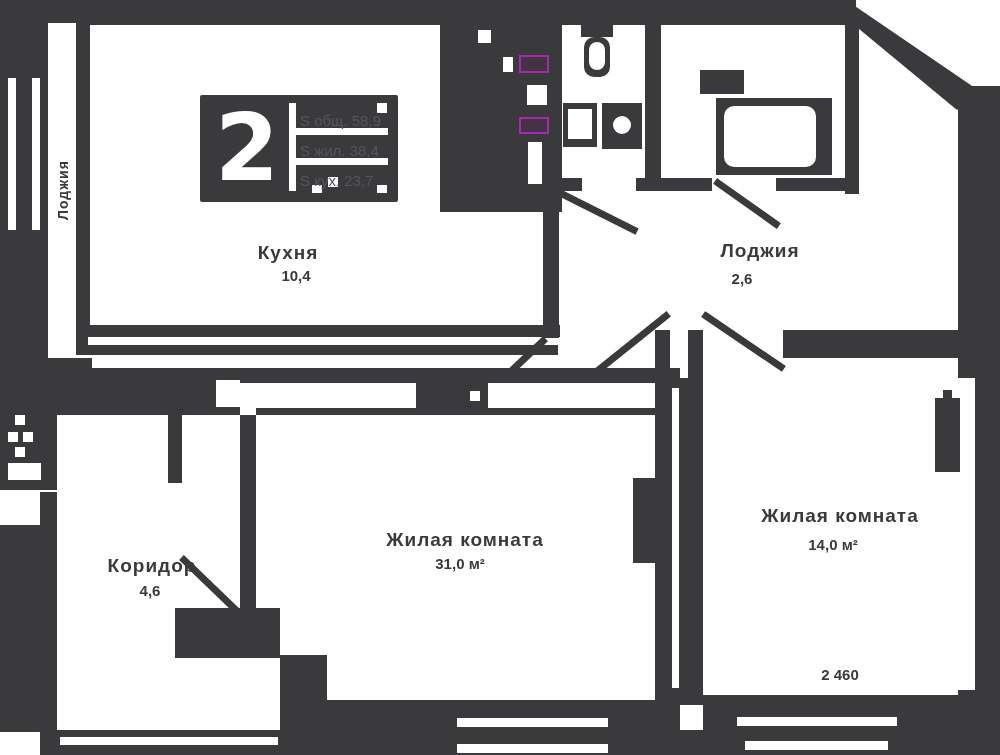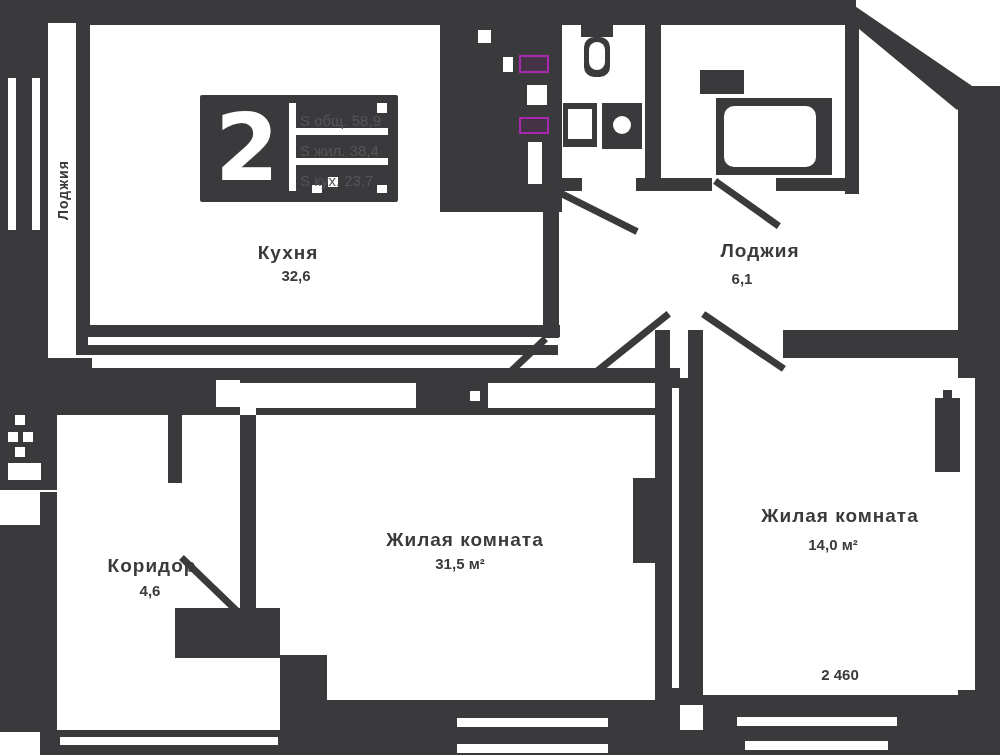--- a/index.html
+++ b/index.html
@@ -56,21 +56,21 @@
   <div class="wh" style="left:296px;top:158px;width:92px;height:7px"></div>
   <div class="wh" style="left:377px;top:103px;width:10px;height:10px"></div>
   <div class="wh" style="left:312px;top:185px;width:10px;height:8px"></div>
   <div class="wh" style="left:328px;top:177px;width:10px;height:10px"></div>
   <div class="wh" style="left:377px;top:185px;width:10px;height:8px"></div>
   <div class="tb-row" style="left:300px;top:112px">S общ. 58,9</div>
   <div class="tb-row" style="left:300px;top:142px">S жил. 38,4</div>
   <div class="tb-row" style="left:300px;top:172px">S кух. 23,7</div>
 
   <div class="lbl" style="left:288px;top:253px">Кухня</div>
-  <div class="area" style="left:296px;top:275px">32,6</div>
+  <div class="area" style="left:296px;top:275px">10,4</div>
 
   <div class="w" style="left:440px;top:0;width:122px;height:212px"></div>
   <div class="wh" style="left:478px;top:30px;width:13px;height:13px"></div>
   <div class="wh" style="left:503px;top:57px;width:10px;height:15px"></div>
   <div class="vent" style="left:519px;top:55px;width:30px;height:18px"></div>
   <div class="wh" style="left:527px;top:85px;width:20px;height:20px"></div>
   <div class="vent" style="left:519px;top:117px;width:30px;height:17px"></div>
   <div class="wh" style="left:528px;top:142px;width:14px;height:42px"></div>
 
   <div class="w" style="left:645px;top:22px;width:16px;height:158px"></div>
@@ -87,21 +87,21 @@
   <div class="fix" style="left:602px;top:103px;width:40px;height:46px"></div>
   <div class="fixin" style="left:613px;top:116px;width:18px;height:18px;border-radius:50%"></div>
   <div class="fix" style="left:700px;top:70px;width:44px;height:24px"></div>
   <div class="fix" style="left:716px;top:98px;width:116px;height:77px"></div>
   <div class="fixin" style="left:724px;top:106px;width:92px;height:61px;border-radius:10px"></div>
   <div class="fix" style="left:744px;top:112px;width:9px;height:9px"></div>
   <div class="fix" style="left:766px;top:112px;width:9px;height:9px"></div>
 
   <div class="w" style="left:543px;top:198px;width:16px;height:140px"></div>
   <div class="lbl" style="left:760px;top:251px">Лоджия</div>
-  <div class="area" style="left:742px;top:278px">6,1</div>
+  <div class="area" style="left:742px;top:278px">2,6</div>
 
   <div class="w" style="left:55px;top:368px;width:625px;height:15px"></div>
   <div class="w" style="left:55px;top:383px;width:161px;height:32px"></div>
   <div class="wh" style="left:216px;top:380px;width:24px;height:27px"></div>
   <div class="w" style="left:216px;top:407px;width:24px;height:8px"></div>
   <div class="w" style="left:416px;top:383px;width:72px;height:25px"></div>
   <div class="wh" style="left:470px;top:391px;width:10px;height:10px"></div>
   <div class="w" style="left:256px;top:408px;width:424px;height:7px"></div>
   <div class="w" style="left:655px;top:330px;width:15px;height:85px"></div>
   <div class="w" style="left:688px;top:330px;width:15px;height:85px"></div>
@@ -119,21 +119,21 @@
   <div class="area" style="left:840px;top:674px">2 460</div>
 
   <div class="w" style="left:240px;top:415px;width:16px;height:202px"></div>
   <div class="w" style="left:175px;top:608px;width:105px;height:50px"></div>
   <div class="w" style="left:280px;top:655px;width:47px;height:82px"></div>
   <div class="w" style="left:633px;top:478px;width:22px;height:85px"></div>
   <div class="w" style="left:327px;top:700px;width:353px;height:55px"></div>
   <div class="wh" style="left:457px;top:718px;width:151px;height:9px"></div>
   <div class="wh" style="left:457px;top:744px;width:151px;height:9px"></div>
   <div class="lbl" style="left:465px;top:540px">Жилая комната</div>
-  <div class="area" style="left:460px;top:563px">31,5 м²</div>
+  <div class="area" style="left:460px;top:563px">31,0 м²</div>
 
   <div class="w" style="left:168px;top:408px;width:14px;height:75px"></div>
   <div class="w" style="left:0;top:410px;width:57px;height:80px"></div>
   <div class="wh" style="left:15px;top:415px;width:10px;height:10px"></div>
   <div class="wh" style="left:8px;top:432px;width:10px;height:10px"></div>
   <div class="wh" style="left:23px;top:432px;width:10px;height:10px"></div>
   <div class="wh" style="left:15px;top:447px;width:10px;height:10px"></div>
   <div class="wh" style="left:8px;top:463px;width:33px;height:17px"></div>
   <div class="w" style="left:40px;top:492px;width:17px;height:45px"></div>
   <div class="w" style="left:0;top:525px;width:57px;height:207px"></div>

